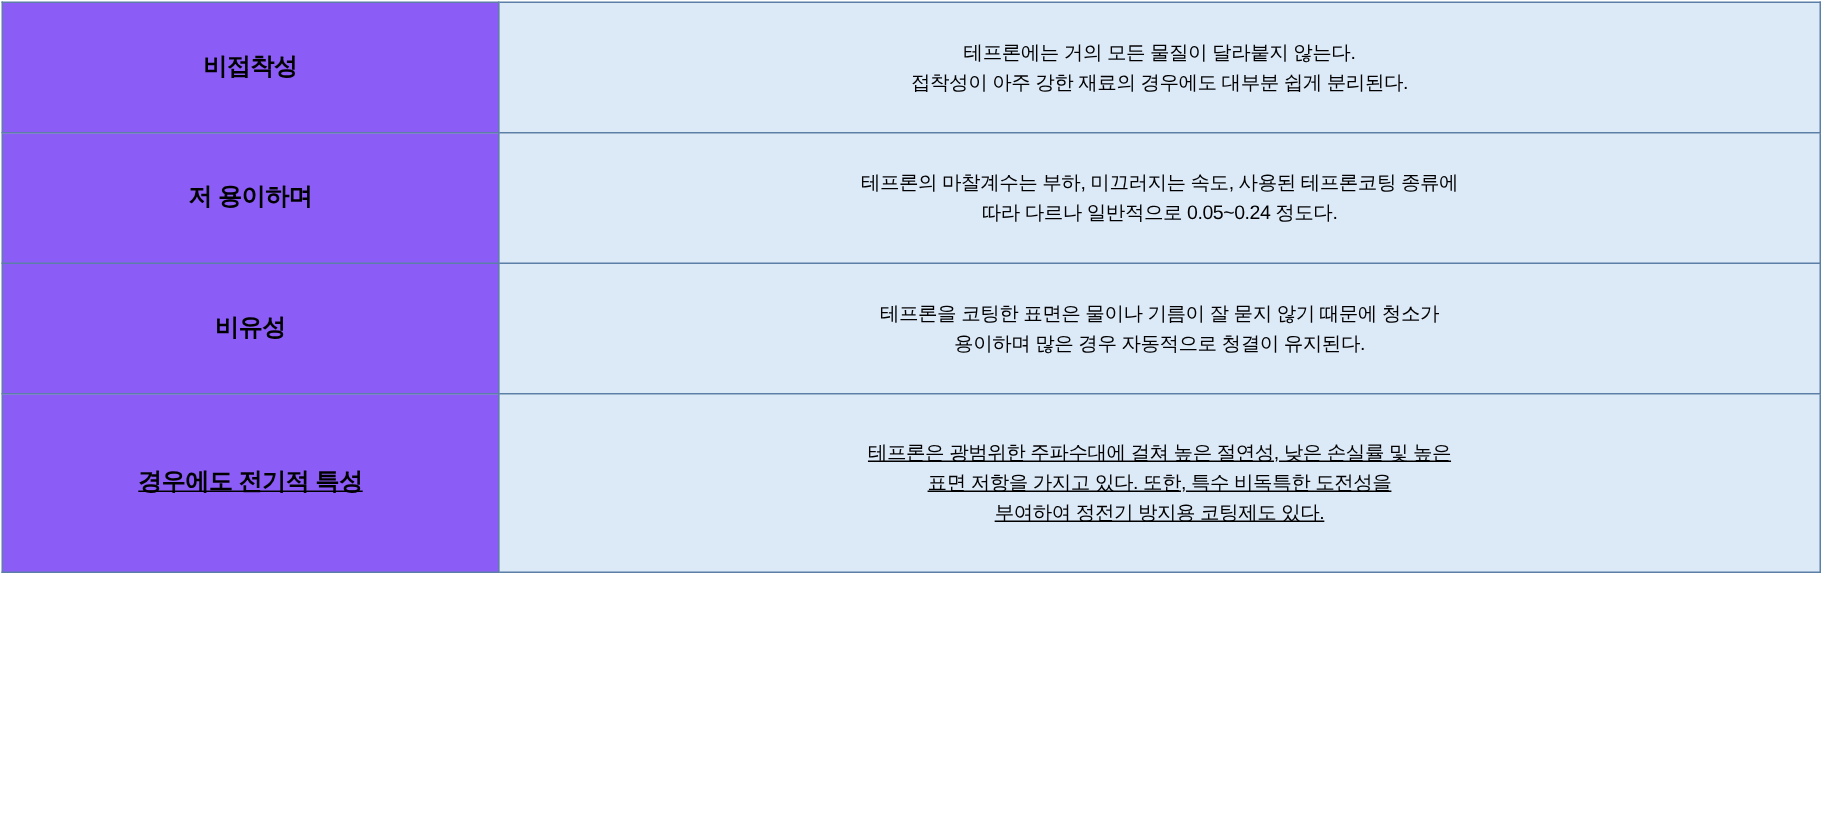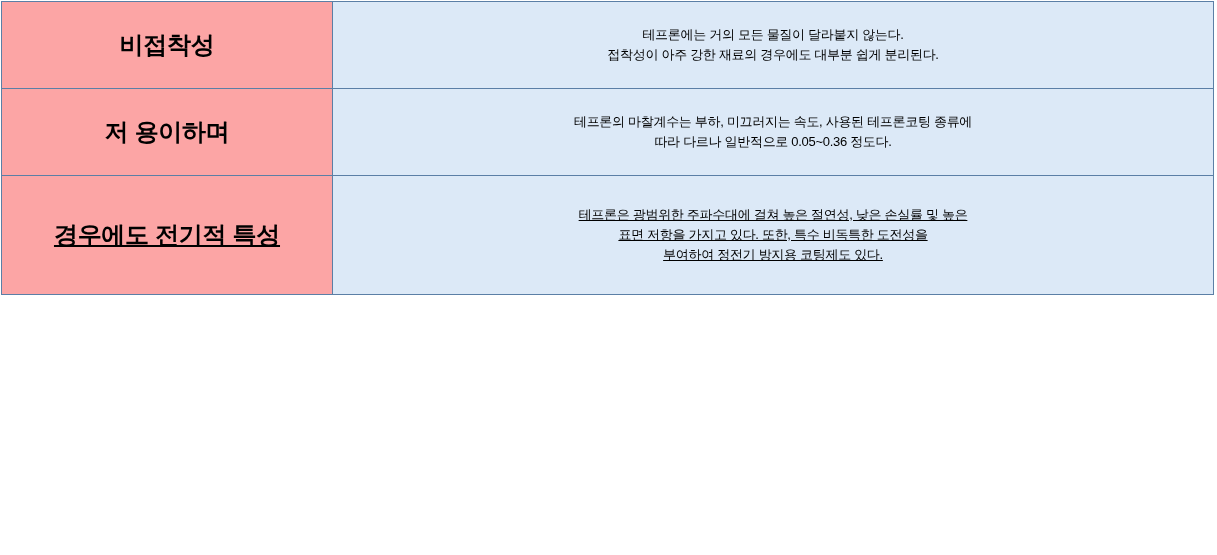--- a/index.html
+++ b/index.html
@@ -24,23 +24,23 @@
   }
   table.props td {
     border: 1px solid #5b7fa6;
     vertical-align: middle;
     text-align: center;
     padding: 4px 6px;
     line-height: 1.55;
   }
   td.label {
     width: 318px;
-    background: #fca5a5;
+    background: #8b5cf6;
     font-weight: bold;
-    font-size: 24px;
+    font-size: 16px;
     color: #000000;
     letter-spacing: -0.3px;
   }
   td.desc {
     background: #dce9f7;
     font-size: 13px;
     color: #000000;
     letter-spacing: -0.3px;
   }
   td.desc .line {
@@ -62,24 +62,31 @@
         <td class="desc">
           <span class="line">테프론에는 거의 모든 물질이 달라붙지 않는다.</span>
           <span class="line">접착성이 아주 강한 재료의 경우에도 대부분 쉽게 분리된다.</span>
         </td>
       </tr>
 
       <tr class="r2">
         <td class="label">저 용이하며</td>
         <td class="desc">
           <span class="line">테프론의 마찰계수는 부하, 미끄러지는 속도, 사용된 테프론코팅 종류에</span>
-          <span class="line">따라 다르나 일반적으로 0.05~0.36 정도다.</span>
+          <span class="line">따라 다르나 일반적으로 0.05~0.24 정도다.</span>
         </td>
       </tr>
 
+      <tr class="r2">
+        <td class="label">비유성</td>
+        <td class="desc">
+          <span class="line">테프론을 코팅한 표면은 물이나 기름이 잘 묻지 않기 때문에 청소가</span>
+          <span class="line">용이하며 많은 경우 자동적으로 청결이 유지된다.</span>
+        </td>
+      </tr>
 
 
       <tr class="r3">
         <td class="label">경우에도 전기적 특성</td>
         <td class="desc">
           <span class="line">테프론은 광범위한 주파수대에 걸쳐 높은 절연성, 낮은 손실률 및 높은</span>
           <span class="line">표면 저항을 가지고 있다. 또한, 특수 비독특한 도전성을</span>
           <span class="line">부여하여 정전기 방지용 코팅제도 있다.</span>
         </td>
       </tr>

